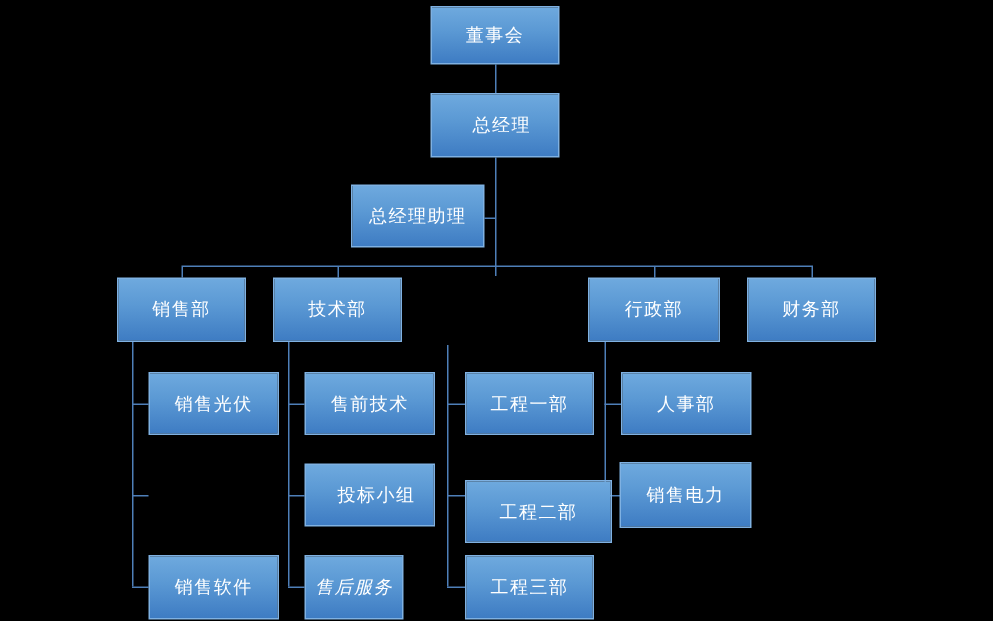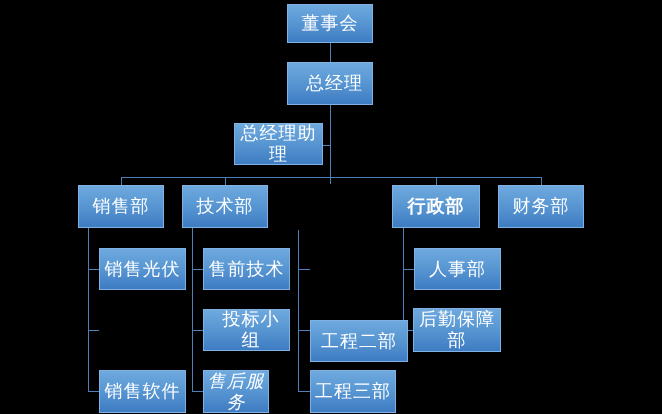--- a/index.html
+++ b/index.html
@@ -33,21 +33,21 @@
     background: var(--connector);
   }
   .node {
     position: absolute;
     box-sizing: border-box;
     display: flex;
     align-items: center;
     justify-content: center;
     text-align: center;
     color: var(--text);
-    font-size: 18px;
+    font-size: 12px;
     line-height: 21px;
     letter-spacing: 1px;
     padding: 1px 3px;
     background: linear-gradient(180deg, var(--box-top) 0%, var(--box-mid) 42%, var(--box-bottom) 100%);
     border: 1px solid var(--box-border);
     cursor: default;
   }
   .node span {
     display: inline-block;
   }
@@ -90,47 +90,50 @@
       </div>
       <div class="node" style="left: 234px; top: 123px; width: 89px; height: 42px;">
         <span>总经理助理</span>
       </div>
       <div class="node" style="left: 78px; top: 185px; width: 86px; height: 43px;">
         <span>销售部</span>
       </div>
       <div class="node" style="left: 182px; top: 185px; width: 86px; height: 43px;">
         <span>技术部</span>
       </div>
-      <div class="node" style="left: 392px; top: 185px; width: 88px; height: 43px; font-weight: bold;">
+      <div class="node" style="left: 392px; top: 185px; width: 88px; height: 43px;">
         <span>行政部</span>
       </div>
       <div class="node" style="left: 498px; top: 185px; width: 86px; height: 43px;">
         <span>财务部</span>
       </div>
       <div class="node" style="left: 99px; top: 248px; width: 87px; height: 42px;">
         <span>销售光伏</span>
       </div>
       <div class="node" style="left: 99px; top: 370px; width: 87px; height: 43px;">
         <span>销售软件</span>
       </div>
       <div class="node" style="left: 203px; top: 248px; width: 87px; height: 42px;">
         <span>售前技术</span>
       </div>
       <div class="node" style="left: 203px; top: 309px; width: 87px; height: 42px; padding-left: 12px;">
         <span>投标小组</span>
       </div>
       <div class="node" style="left: 203px; top: 370px; width: 66px; height: 43px; font-style: italic;">
         <span>售后服务</span>
       </div>
+      <div class="node" style="left: 310px; top: 248px; width: 86px; height: 42px;">
+        <span>工程一部</span>
+      </div>
       <div class="node" style="left: 310px; top: 320px; width: 98px; height: 42px;">
         <span>工程二部</span>
       </div>
       <div class="node" style="left: 310px; top: 370px; width: 86px; height: 43px; align-items: center;">
         <span>工程三部</span>
       </div>
       <div class="node" style="left: 414px; top: 248px; width: 87px; height: 42px;">
         <span>人事部</span>
       </div>
       <div class="node" style="left: 413px; top: 308px; width: 88px; height: 44px;">
-        <span>后勤保障部</span>
+        <span>销售电力</span>
       </div>
     </div>
 </div>
 
 </body></html>

